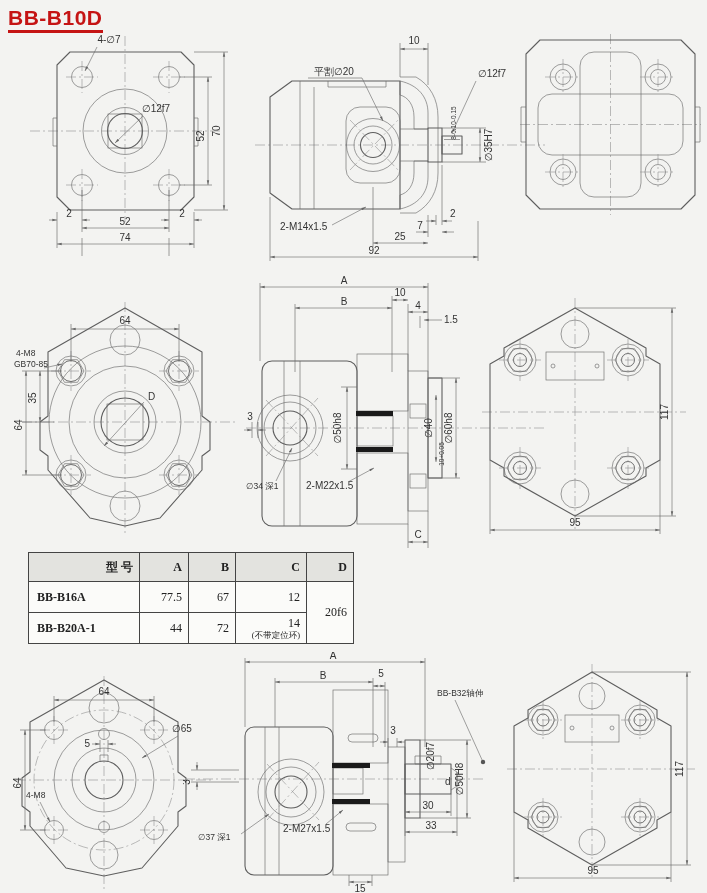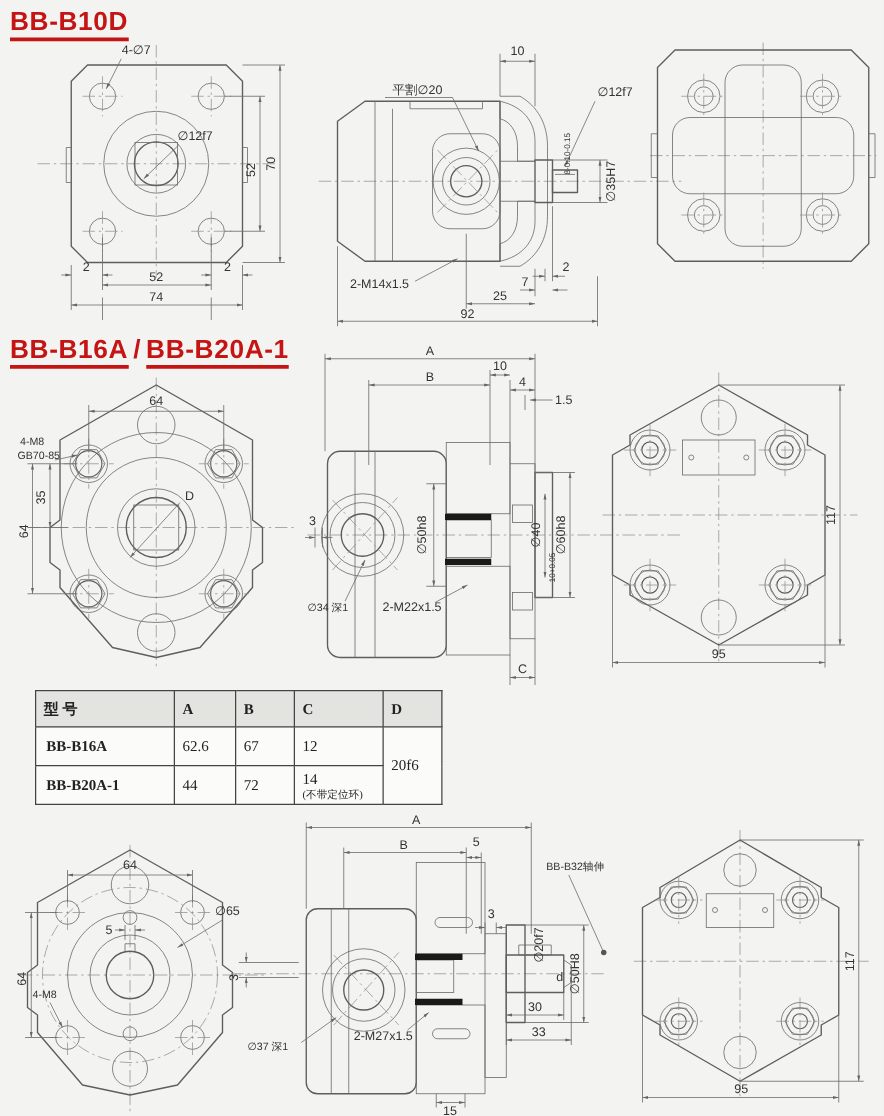--- a/index.html
+++ b/index.html
@@ -11,21 +11,21 @@
   .dwg{position:absolute}
   .dwg text{font-family:"Liberation Sans",sans-serif;font-size:10px;fill:#333}
   .dwg text.sm{font-size:8.5px}
   .dwg text.tn2{font-size:6.5px}
   .ol{fill:none;stroke:#5e5e5e;stroke-width:1.1;stroke-linejoin:round}
   .tn{fill:none;stroke:#6b6b6b;stroke-width:.65}
   .cl{fill:none;stroke:#909090;stroke-width:.6;stroke-dasharray:10 3 2 3}
   .dm{fill:none;stroke:#6f6f6f;stroke-width:.65}
   .bk{fill:#1a1a1a;stroke:none}
   table.spec{position:absolute;left:28px;top:552px;border-collapse:collapse;font-family:"Liberation Serif",serif;font-size:12px;color:#222;background:#fbfbf9}
-  table.spec th,table.spec td{border:1.2px solid #444;text-align:left;padding:2px 6px}
+  table.spec th,table.spec td{border:1.2px solid #444;text-align:right;padding:2px 6px}
   table.spec th{background:#e3e3df;font-weight:bold;height:24px}
   table.spec td.model{font-weight:bold;text-align:left;padding-left:8px;width:96px}
   table.spec td{height:26px}
   td .cnote{display:block;font-size:8.5px;line-height:8px;padding-bottom:2px}
 </style>
 </head>
 <body>
 
 <div class="page">
 
@@ -144,23 +144,20 @@
     <path class="ol" d="M22,8 H163 L177,22 V163 L163,177 H22 L8,163 V22 Z"></path>
     <path class="tn" d="M8,75 h-5 v35 h5 M177,75 h5 v35 h-5"></path>
     <rect x="62" y="20" width="61" height="145" rx="14" class="tn"></rect>
     <rect x="20" y="62" width="145" height="61" rx="14" class="tn"></rect>
     <use href="#bh1c" x="45" y="45"></use>
       <use href="#bh1c" x="140" y="45"></use>
     <use href="#bh1c" x="45" y="140"></use>
       <use href="#bh1c" x="140" y="140"></use>
   </svg>
 
-  <div class="sec-head" style="left:8px;top:268px">
-    <span class="hu">BB-B16A</span><span class="hs">/</span><span class="hu">BB-B20A-1</span>
-  </div>
 
   <svg class="dwg" style="left:14px;top:298px" width="232" height="245" viewBox="0 0 232 245">
     <defs>
       <marker id="a4" viewBox="0 0 10 6" refX="8.5" refY="3" markerWidth="8.5" markerHeight="5.1" orient="auto-start-reverse">
         <path d="M0,0.8 L8.5,3 L0,5.2 Z" fill="#666"></path>
       </marker>
       <g id="hb2">
           <circle r="15" class="tn"></circle>
           <polygon class="tn" points="13,0 6.5,11.3 -6.5,11.3 -13,0 -6.5,-11.3 6.5,-11.3"></polygon>
           <circle r="10.5" class="ol" style="stroke-width:.9"></circle>
@@ -293,21 +290,21 @@
     <tbody>
         <tr>
       <th>型 号</th>
       <th style="width:36px">A</th>
       <th style="width:34px">B</th>
       <th style="width:58px">C</th>
       <th style="width:34px">D</th>
     </tr>
     <tr>
       <td class="model">BB-B16A</td>
-      <td>62.6</td>
+      <td>77.5</td>
       <td>67</td>
       <td>12</td>
       <td rowspan="2">20f6</td>
     </tr>
     <tr>
       <td class="model">BB-B20A-1</td>
       <td>44</td>
       <td>72</td>
       <td><span>14</span><span class="cnote">(不带定位环)</span></td>
     </tr>

